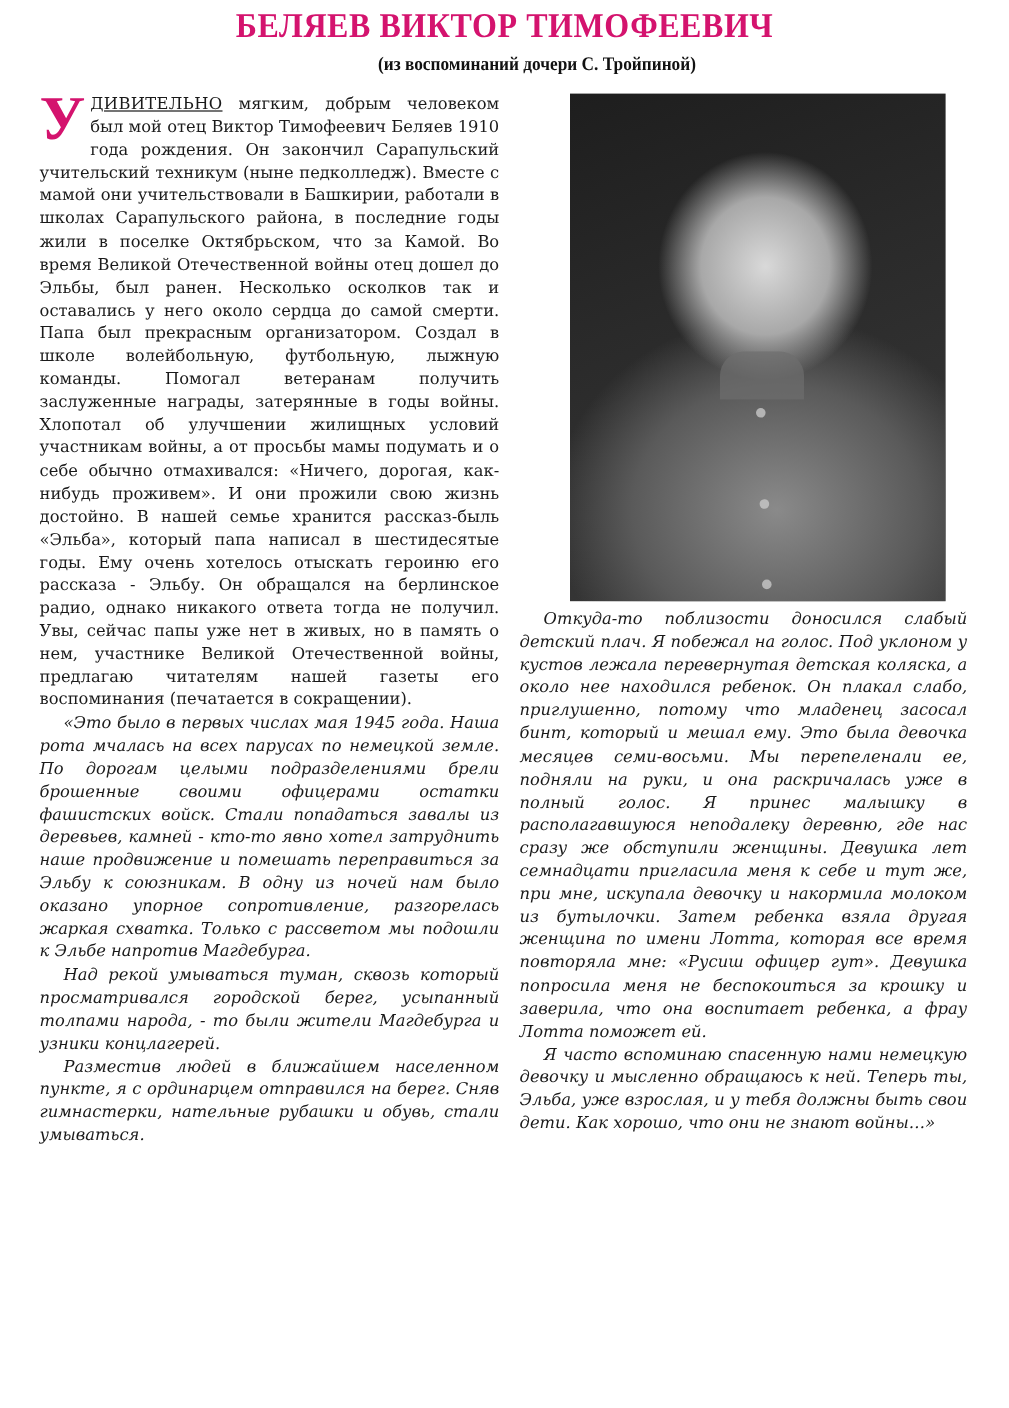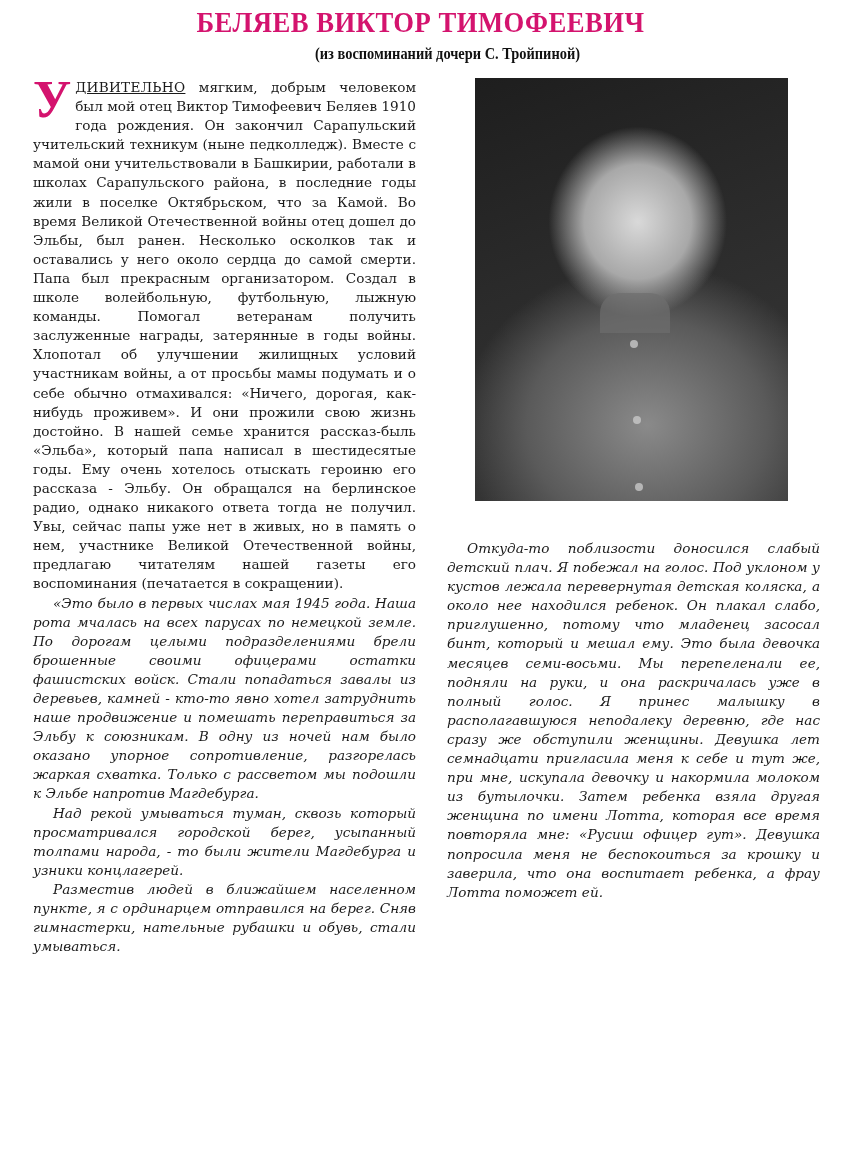--- a/index.html
+++ b/index.html
@@ -12,21 +12,21 @@
   .subtitle {
     position:absolute; left:0; top:45px; width:841px; text-align:center;
     font-family:"Liberation Serif", serif; font-weight:bold; font-size:16px; color:#111;
     transform:scaleX(0.9); padding-left:60px; box-sizing:border-box;
   }
   .col {
     position:absolute; font-family:"DejaVu Serif", serif; font-size:13.6px;
     line-height:19.1px; text-align:justify; color:#1a1a1a;
   }
   .col-left { left:33px; top:78px; width:383px; }
-  .col-right { left:447px; top:507px; width:373px;margin-top:32px; }
+  .col-right { left:433px; top:507px; width:373px; }
   .col p { margin:0; text-indent:0; hyphens:manual; }
   .col p.ind { text-indent:20px; }
   .col p.it { font-style:italic; }
   .dropcap {
     float:left; font-family:"Liberation Serif", serif; font-size:52px; line-height:40px;
     color:#d4136e; margin:2px 4px 0 0; font-weight:bold;
   }
   .lead-caps { letter-spacing:0.3px;text-decoration:underline; }
   .photo {
     position:absolute; left:475px; top:78px; width:313px; height:423px;
@@ -60,13 +60,14 @@
 
 <div class="photo" title="Портрет Виктора Тимофеевича Беляева">
   <div class="collar"></div>
   <div class="btn-dot" style="left:155px; top:262px;"></div>
   <div class="btn-dot" style="left:158px; top:338px;"></div>
   <div class="btn-dot" style="left:160px; top:405px;"></div>
 </div>
 
 <div class="col col-right">
   <p class="ind it">Откуда-то поблизости доносился слабый детский плач. Я побежал на голос. Под уклоном у кустов лежала перевернутая детская коляска, а около нее находился ребенок. Он плакал слабо, приглушенно, потому что младенец засосал бинт, который и мешал ему. Это была девочка месяцев семи-восьми. Мы перепеленали ее, подняли на руки, и она раскричалась уже в полный голос. Я принес малышку в располагавшуюся неподалеку деревню, где нас сразу же обступили женщины. Девушка лет семнадцати пригласила меня к себе и тут же, при мне, искупала девочку и накормила молоком из бутылочки. Затем ребенка взяла другая женщина по имени Лотта, которая все время повторяла мне: «Русиш офицер гут». Девушка попросила меня не беспокоиться за крошку и заверила, что она воспитает ребенка, а фрау Лотта поможет ей.</p>
+  <p class="ind it">Я часто вспоминаю спасенную нами немецкую девочку и мысленно обращаюсь к ней. Теперь ты, Эльба, уже взрослая, и у тебя должны быть свои дети. Как хорошо, что они не знают войны…»</p>
 </div>
 
 </body></html>

